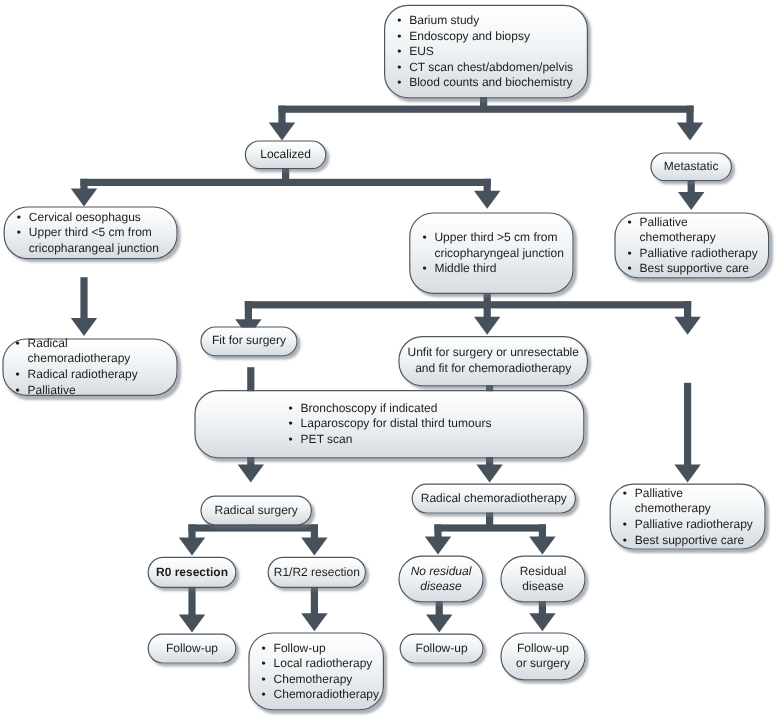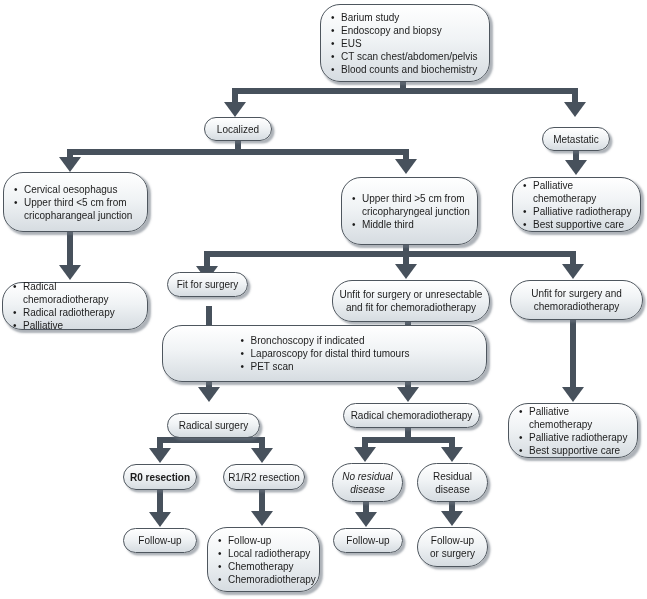--- a/index.html
+++ b/index.html
@@ -22,21 +22,21 @@
 
   .hb, .vb { position:absolute; background:var(--line); z-index:1; }
   .ar { position:absolute; width:0; height:0; z-index:1;
         border-left:11px solid transparent; border-right:11px solid transparent;
         border-top:15px solid var(--line); }
 
   
   #n-workup{left:320px;top:4px;width:170px;height:78px;}
   #n-localized{left:204px;top:117px;width:68px;height:24px;}
   #n-metastatic{left:542px;top:117px;width:68px;height:24px;margin-top:10px;}
-  #n-cervical{left:3px;top:172px;width:145px;height:60px;}
+  #n-cervical{left:3px;top:172px;width:145px;height:44px;}
   #n-upper{left:341px;top:177px;width:137px;height:68px;}
   #n-metpall{left:512px;top:177px;width:129px;height:55px;}
   #n-radcx{left:2px;top:282px;width:146px;height:48px;}
   #n-fit{left:167px;top:272px;width:81px;height:25px;}
   #n-unfitres{left:332px;top:280px;width:158px;height:42px;}
   #n-unfitcrt{left:510px;top:280px;width:133px;height:40px;}
   #n-staging{left:162px;top:325px;width:325px;height:57px;}
   #n-radsurg{left:167px;top:403px;width:93px;height:25px;margin-top:10px;}
   #n-radcrt{left:343px;top:403px;width:137px;height:25px;}
   #n-unfitpall{left:508px;top:403px;width:130px;height:55px;}
@@ -199,24 +199,20 @@
 
   <div class="node center" id="n-fit">
     <span class="lbl">Fit for surgery</span>
   </div>
 
   <div class="node center" id="n-unfitres">
     <span class="lbl">Unfit for surgery or unresectable
 and fit for chemoradiotherapy</span>
   </div>
 
-  <div class="node center" id="n-unfitcrt">
-    <span class="lbl">Unfit for surgery and
-chemoradiotherapy</span>
-  </div>
 
   <div class="node listcenter" id="n-staging">
     <ul class="bullets">
         <li>Bronchoscopy if indicated</li>
         <li>Laparoscopy for distal third tumours</li>
         <li>PET scan</li>
       </ul>
   </div>
 
   <div class="node center" id="n-radsurg">

